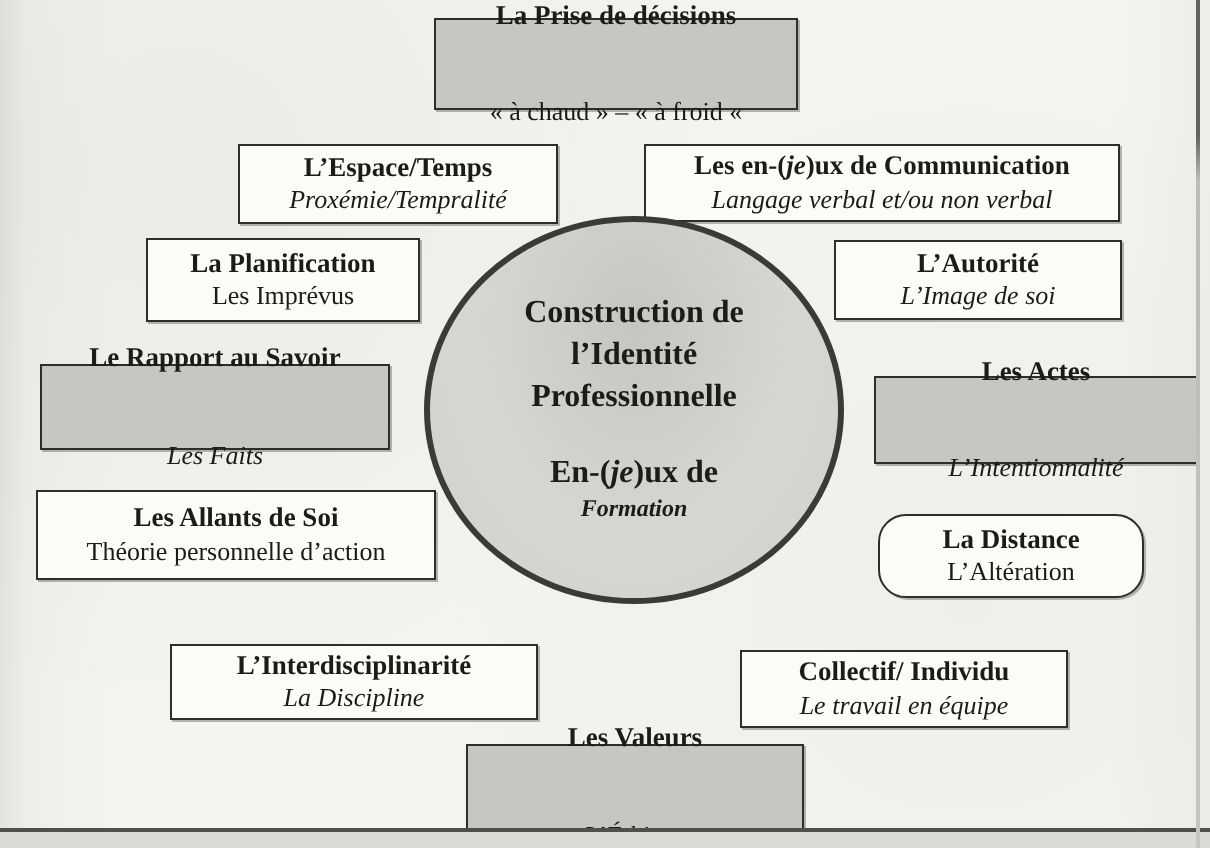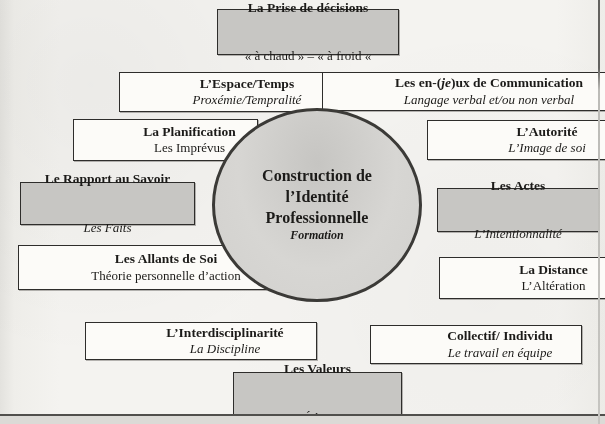--- a/index.html
+++ b/index.html
@@ -15,21 +15,21 @@
       linear-gradient(90deg,#e3e2de 0px,#efeeea 14px,#f4f3f0 60px,#f4f3f0 92%,#eeede9 100%);
   }
   .node {
     position:absolute;
     border:1.5px solid #2e2d2b;
     display:flex; flex-direction:column;
     align-items:center; justify-content:center;
     text-align:center; line-height:1.3;
     box-shadow:1px 1px 0 rgba(60,58,54,0.35);
   }
-  .node.white { background:#fcfbf8;padding-left:48px; }
+  .node.white { background:#fcfbf8; }
   .node.gray  { background:#c7c6c3;gap:32px; }
   .t { font-weight:bold; font-size:13.5px; white-space:nowrap; }
   .s { font-size:13px; white-space:nowrap; }
   .s.it { font-style:italic; }
   .circle {
     position:absolute; left:212px; top:108px;
     width:210px; height:194px;
     border-radius:50%;
     border:3px solid #3b3a37;
     background:radial-gradient(ellipse at 50% 28%, #c6c5c2 0%, #d7d6d3 55%, #d1d0cd 100%);
@@ -65,41 +65,41 @@
   <div class="node white" style="left:322px; top:72px; width:236px; height:37px;">
     <span class="t"><span>Les en-(</span><i>je</i><span>)ux de Communication</span></span>
     <span class="s it">Langage verbal et/ou non verbal</span>
   </div>
 
   <div class="node white" style="left:73px; top:119px; width:135px; height:40px;">
     <span class="t">La Planification</span>
     <span class="s">Les Imprévus</span>
   </div>
 
-  <div class="node white" style="left:427px; top:120px; width:142px; height:38px;">
+  <div class="node white" style="left:417px; top:120px; width:142px; height:38px;">
     <span class="t">L’Autorité</span>
     <span class="s it">L’Image de soi</span>
   </div>
 
   <div class="node gray" style="left:20px; top:182px; width:173px; height:41px;text-align:right;">
     <span class="t">Le Rapport au Savoir</span>
     <span class="s it">Les Faits</span>
   </div>
 
   <div class="node gray" style="left:437px; top:188px; width:160px; height:42px;">
     <span class="t">Les Actes</span>
     <span class="s it">L’Intentionnalité</span>
   </div>
 
   <div class="node white" style="left:18px; top:245px; width:198px; height:43px;">
     <span class="t">Les Allants de Soi</span>
     <span class="s">Théorie personnelle d’action</span>
   </div>
 
-  <div class="node white" style="left:439px; top:257px; width:131px; height:40px;">
+  <div class="node white" style="left:439px; top:257px; width:131px; height:40px;border-radius:14px;">
     <span class="t">La Distance</span>
     <span class="s">L’Altération</span>
   </div>
 
   <div class="node white" style="left:85px; top:322px; width:182px; height:36px;">
     <span class="t">L’Interdisciplinarité</span>
     <span class="s it">La Discipline</span>
   </div>
 
   <div class="node white" style="left:370px; top:325px; width:162px; height:37px;">
@@ -107,20 +107,21 @@
     <span class="s it">Le travail en équipe</span>
   </div>
 
   <div class="node gray" style="left:233px; top:372px; width:167px; height:41px;">
     <span class="t">Les Valeurs</span>
     <span class="s it">L’Éthique</span>
   </div>
 
   <div class="circle">
     <div class="main">Construction de l’Identité Professionnelle</div>
+    <div class="sub"><span>En-(</span><i>je</i><span>)ux de</span></div>
     <div class="sub2">Formation</div>
   </div>
 
   <div class="bottom-line"></div>
   <div class="bottom-band"></div>
   <div class="right-line"></div>
 
 </div>
 
 </body></html>

